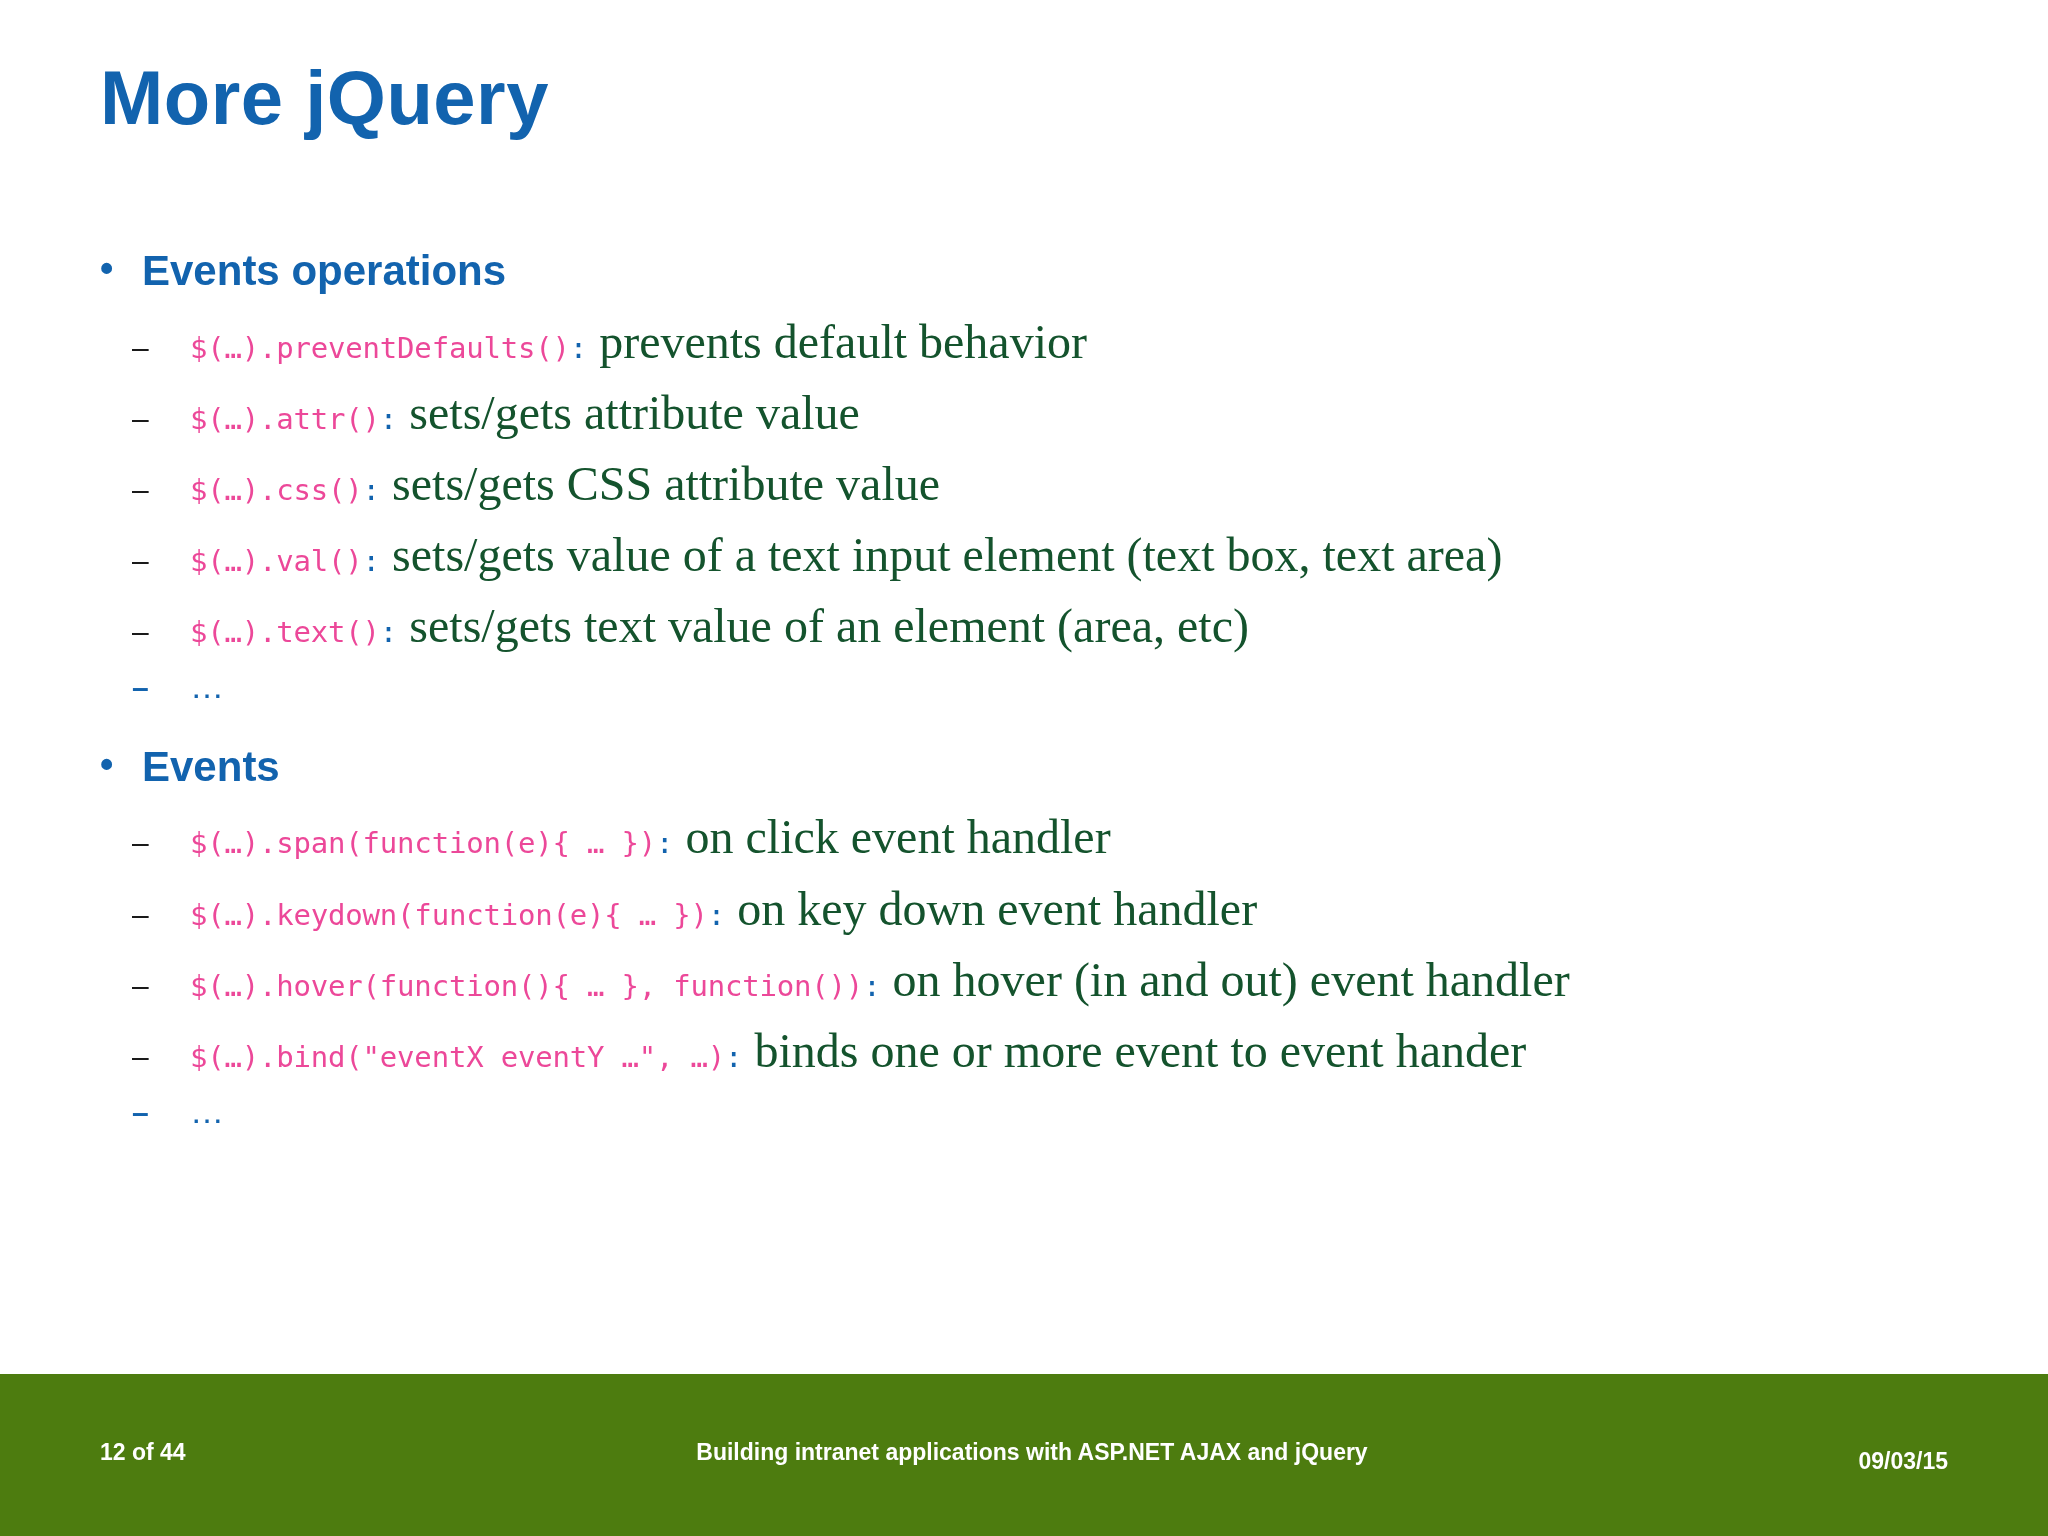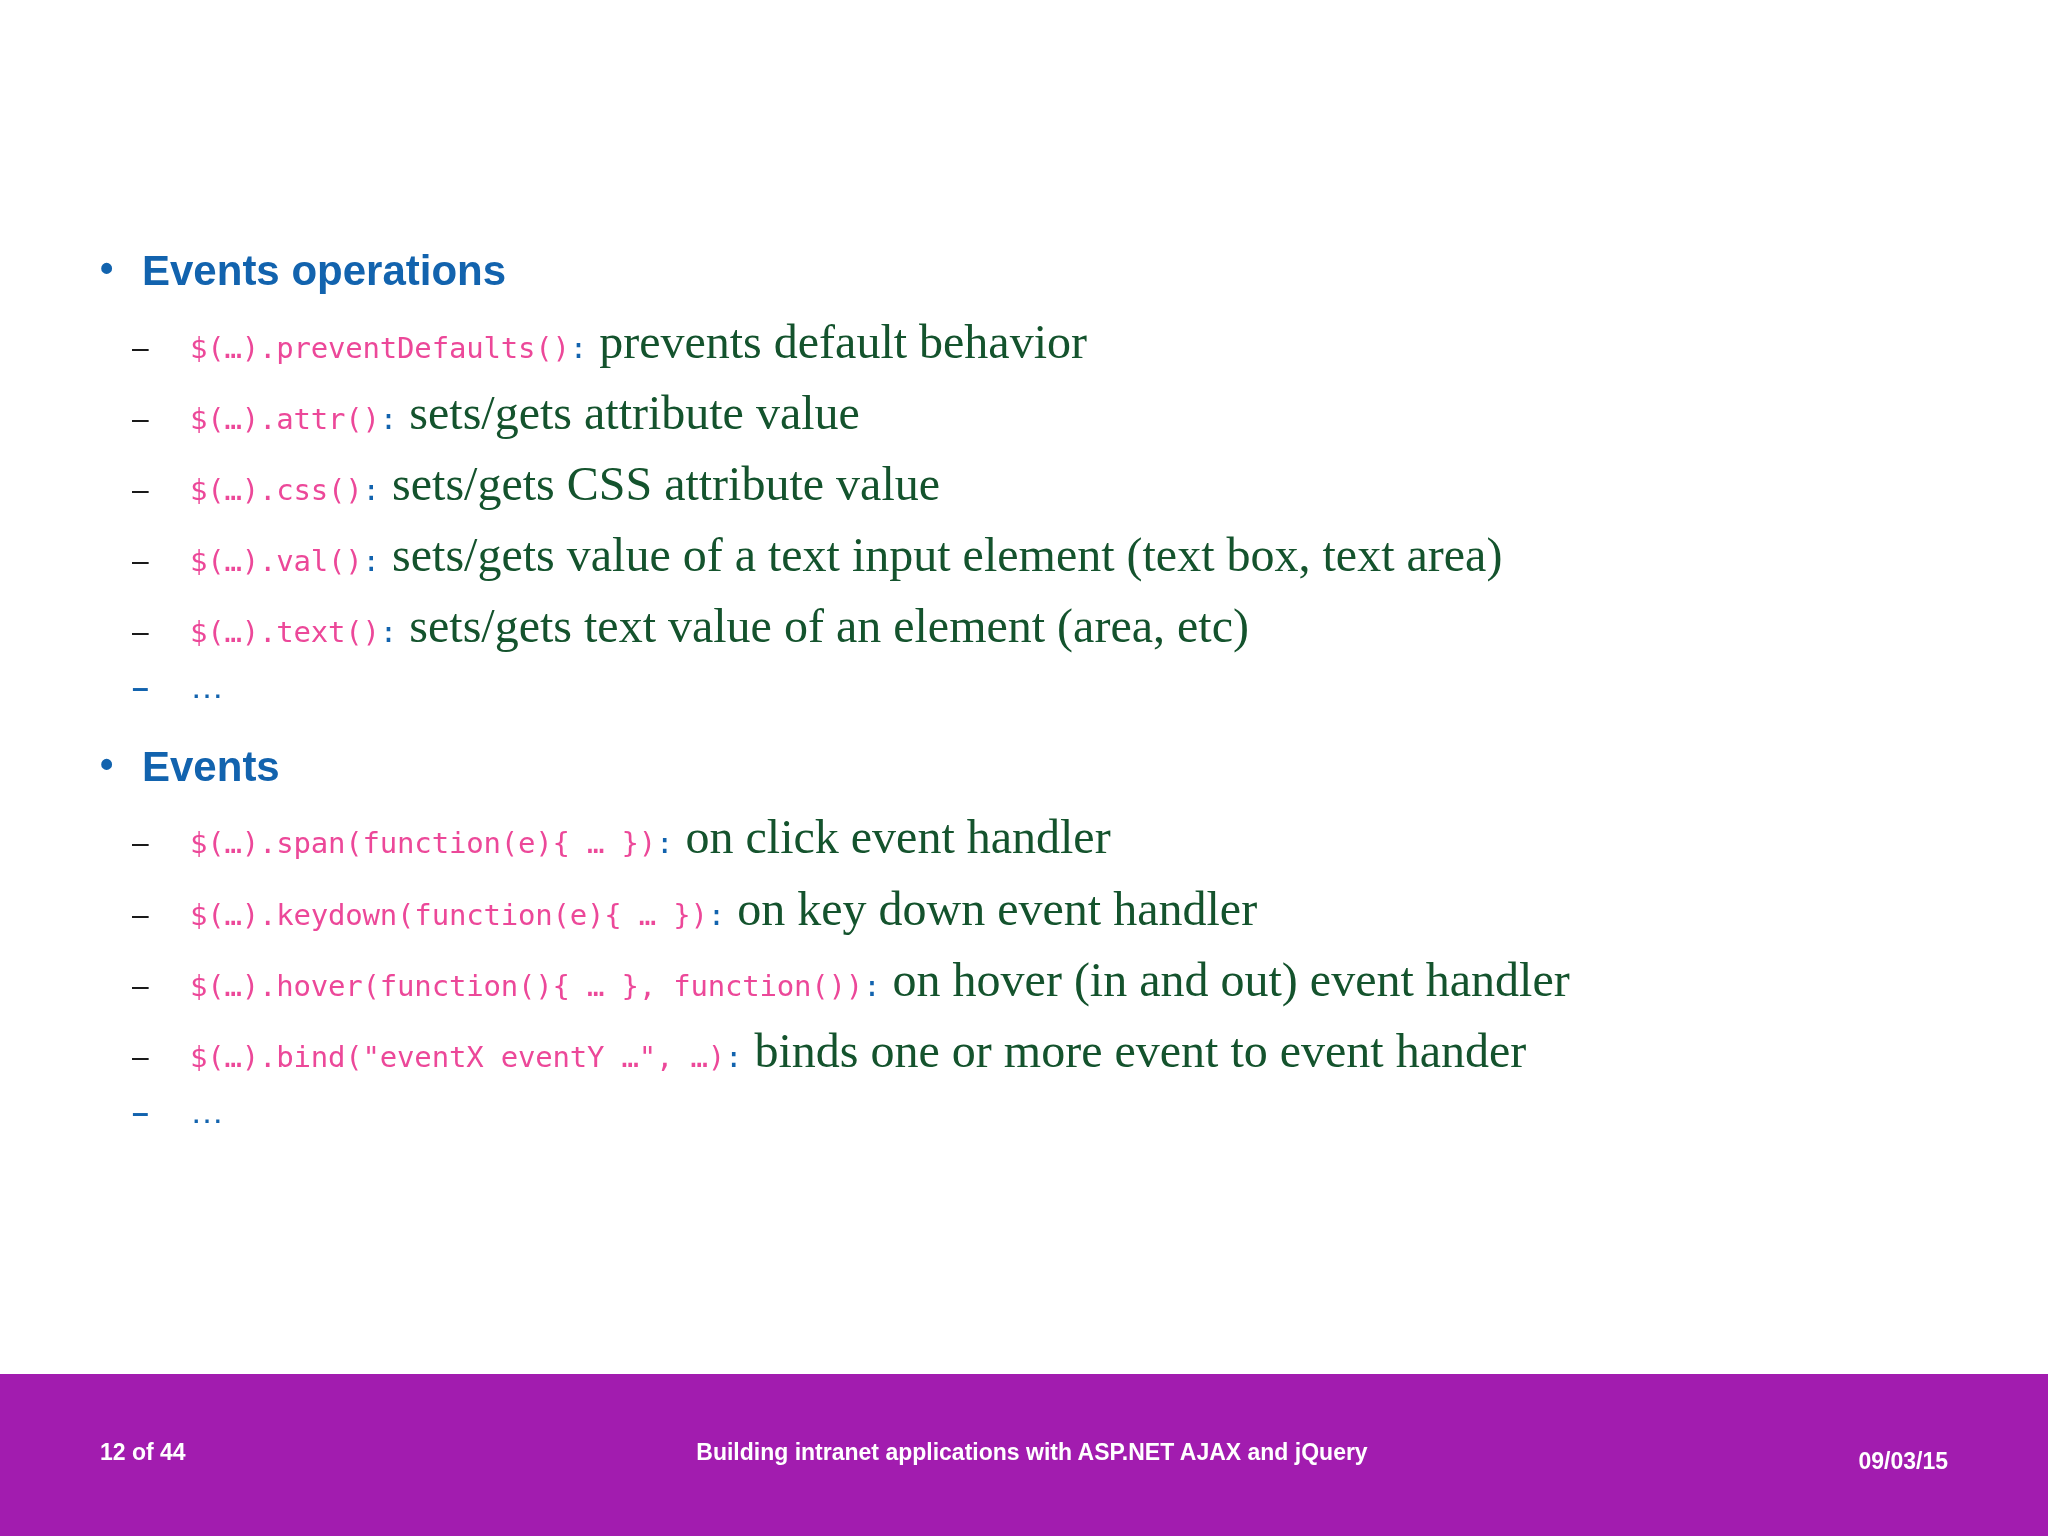--- a/index.html
+++ b/index.html
@@ -112,21 +112,21 @@
 
   .spacer-sm { height: 26px; }
 
   
   .footer {
     position: absolute;
     left: 0;
     right: 0;
     bottom: 0;
     height: 162px;
-    background: #a21caf;
+    background: #4d7c0f;
   }
   .footer-inner {
     position: absolute;
     left: 0; right: 0;
     top: 58px;
     height: 40px;
     display: flex;
     align-items: center;
     color: #ffffff;
     font-size: 23px;
@@ -148,20 +148,21 @@
     right: 100px;
     white-space: nowrap;
     margin-top: 18px;
   }
 </style>
 </head>
 <body>
 
 <div class="slide">
 
+  <div class="slide-title">More jQuery</div>
 
   <div class="body-area">
 
     <div class="group">
       <div class="l1">
         <span class="marker">•</span>
         <span class="l1-text">Events operations</span>
       </div>
 
       <div class="l2">

